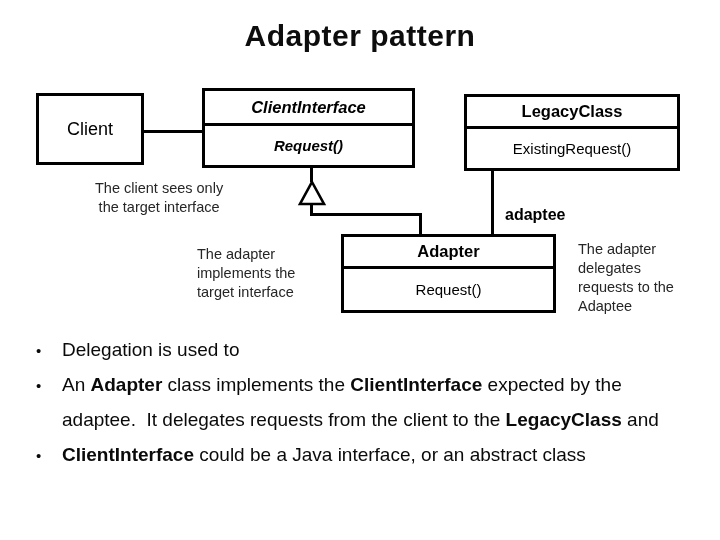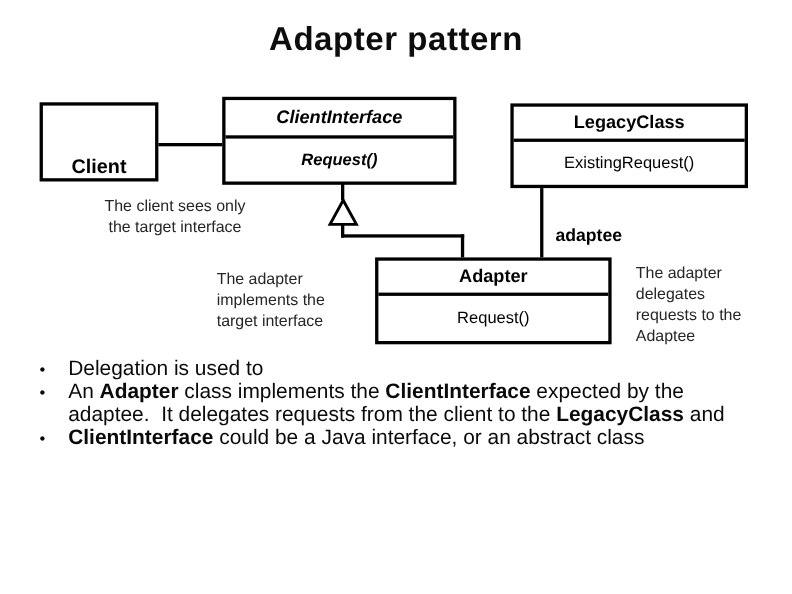--- a/index.html
+++ b/index.html
@@ -7,22 +7,22 @@
     position:relative;width:720px;height:540px;background:#ffffff;overflow:hidden;
     font-family:"Liberation Sans","DejaVu Sans",sans-serif;color:#000;
   }
   .title{
     position:absolute;left:0;right:0;top:19px;text-align:center;
     font-size:30px;font-weight:700;color:#0d0d0d;letter-spacing:0.5px;
   }
   
   .simple-box{
     position:absolute;border:3px solid #000;background:#fff;box-sizing:border-box;
-    display:flex;align-items:flex-end;justify-content:center;
-    font-weight:bold;font-size:18px;
+    display:flex;align-items:center;justify-content:center;
+    font-weight:normal;font-size:18px;
   }
   .uml-box{
     position:absolute;border:3px solid #000;background:#fff;box-sizing:border-box;
     display:flex;flex-direction:column;
   }
   .uml-title{
     display:flex;align-items:center;justify-content:center;
     font-weight:bold;font-size:16.5px;border-bottom:3px solid #000;
   }
   .uml-method{
@@ -51,21 +51,21 @@
   .note{
     position:absolute;font-size:14.5px;line-height:19px;color:#262626;white-space:pre-line;
   }
   #note-client{left:95px;top:179px;text-align:center;}
   #note-adapter-left{left:197px;top:245px;}
   #note-adapter-right{left:578px;top:240px;}
   
   .bullets{position:absolute;left:34px;top:325px;width:680px;font-size:19px;line-height:21px;color:#0a0a0a;}
   .bullet-item{position:relative;padding-left:28px;}
   .bullet-dot{position:absolute;left:2px;top:1px;font-size:15px;}
-  .bullet-line{white-space:pre-wrap;}
+  .bullet-line{white-space:pre-wrap;margin-top:14px;}
 </style>
 </head>
 <body>
 
 <div class="slide">
 
   <div class="title">Adapter pattern</div>
 
   <div>
 

